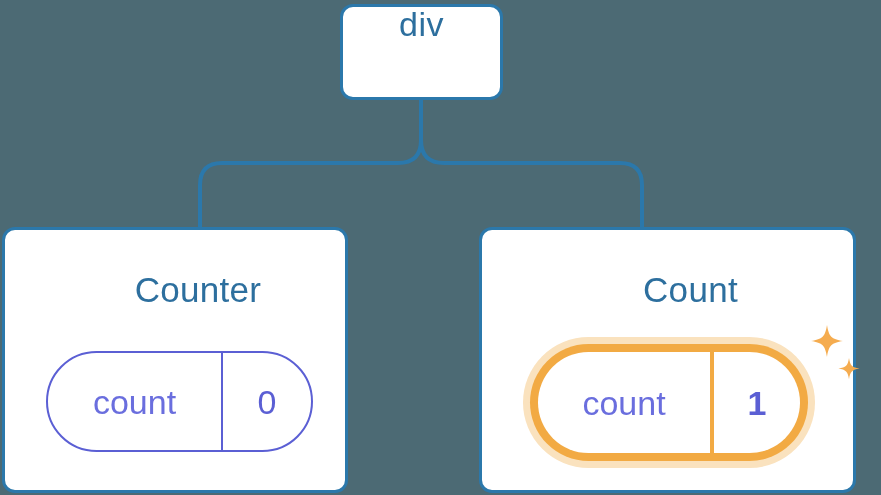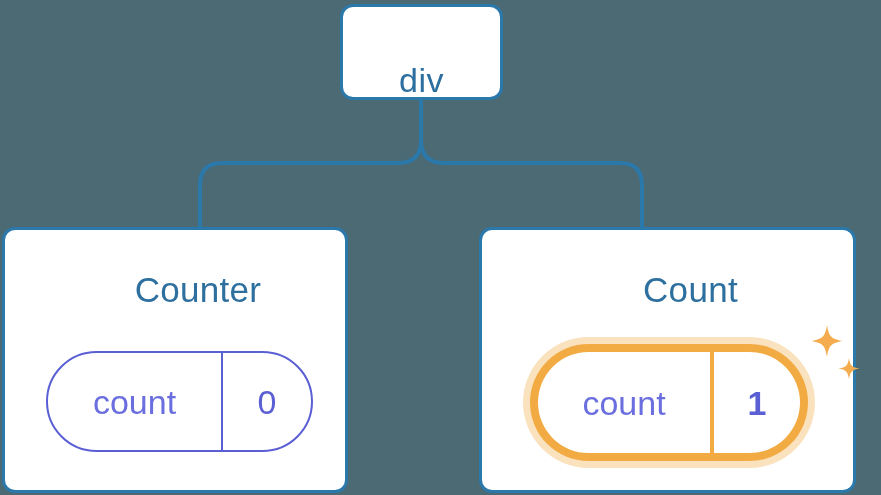--- a/index.html
+++ b/index.html
@@ -36,21 +36,21 @@
     position: absolute;
     left: 340px;
     top: 4px;
     width: 163px;
     height: 96px;
     background: #ffffff;
     border: 3px solid #2b78ab;
     border-radius: 13px;
     box-sizing: border-box;
     display: flex;
-    align-items: flex-end;
+    align-items: flex-start;
     justify-content: center;
   }
   .root-label {
     font-size: 34px;
     color: #2d6f9e;
     letter-spacing: 0.5px;
     line-height: 1;
   }
 
   

